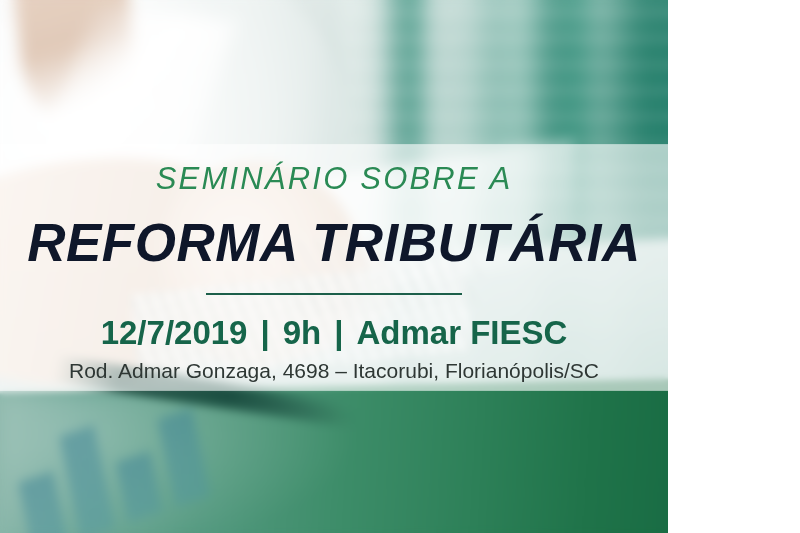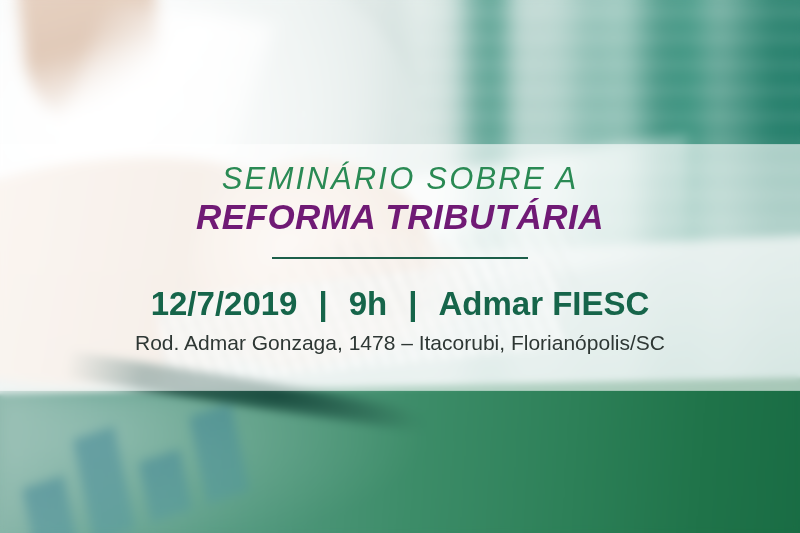--- a/index.html
+++ b/index.html
@@ -7,21 +7,21 @@
     margin: 0;
     padding: 0;
     background: #ffffff;
   }
   body {
     font-family: "Liberation Sans", sans-serif;
   }
 
   .poster {
     position: relative;
-    width: 800px;
+    width: 668px;
     height: 533px;
     overflow: hidden;
     background: #cfd9d6;
   }
 
   
   .photo {
     position: absolute;
     inset: 0;
     overflow: hidden;
@@ -370,51 +370,50 @@
     font-style: italic;
     font-weight: 400;
     font-size: 31px;
     letter-spacing: 2.2px;
     color: #2a8a54;
     line-height: 1.05;
     white-space: nowrap;
   }
 
   .headline {
-    margin-top: 2px;
+    margin-top: 18px;
     font-family: "Liberation Sans", sans-serif;
     font-style: italic;
     font-weight: 700;
-    font-size: 35px;
+    font-size: 53px;
     letter-spacing: 0.5px;
-    color: #701a75;
+    color: #0f172a;
     line-height: 1.08;
     white-space: nowrap;
   }
 
   .divider {
     width: 256px;
     height: 2px;
     background: #1c5f4a;
     margin-top: 22px;
     margin-bottom: 0;
   }
 
   .details {
-    margin-top: 27px;
+    margin-top: 20px;
     font-family: "Liberation Sans", sans-serif;
     font-weight: 700;
     font-size: 33px;
     color: #16654a;
     line-height: 1.1;
     white-space: nowrap;
     display: flex;
     align-items: baseline;
     justify-content: center;
-    gap: 8px;
   }
   .details .sep {
     color: #16654a;
     font-weight: 700;
     padding: 0 13px;
   }
 
   .address {
     margin-top: 7px;
     font-family: "Liberation Sans", sans-serif;
@@ -468,16 +467,16 @@
     <div class="divider"></div>
 
     <div class="details">
       <span>12/7/2019</span>
       <span class="sep">|</span>
       <span>9h</span>
       <span class="sep">|</span>
       <span>Admar FIESC</span>
     </div>
 
-    <div class="address">Rod. Admar Gonzaga, 1478 – Itacorubi, Florianópolis/SC</div>
+    <div class="address">Rod. Admar Gonzaga, 4698 – Itacorubi, Florianópolis/SC</div>
 
   </div>
 </div>
 
 </body></html>

